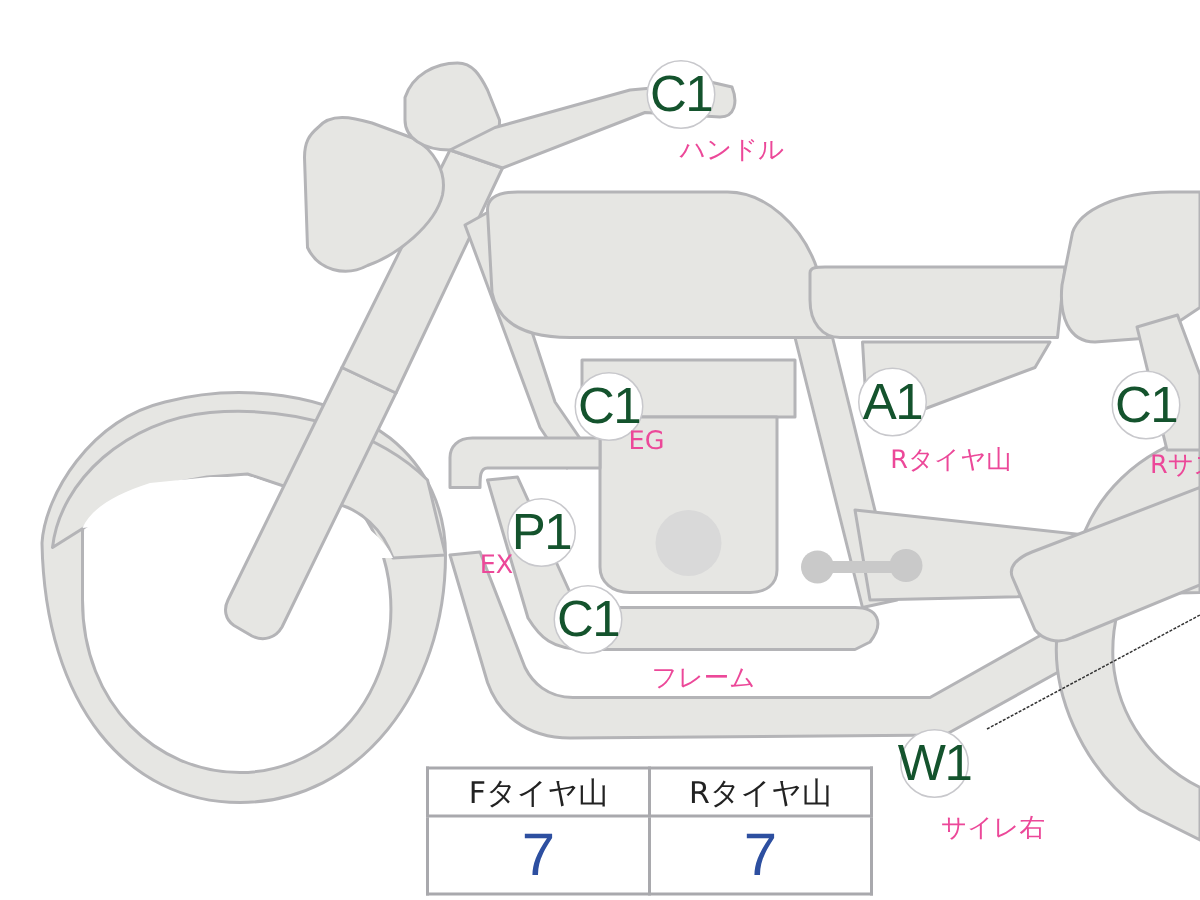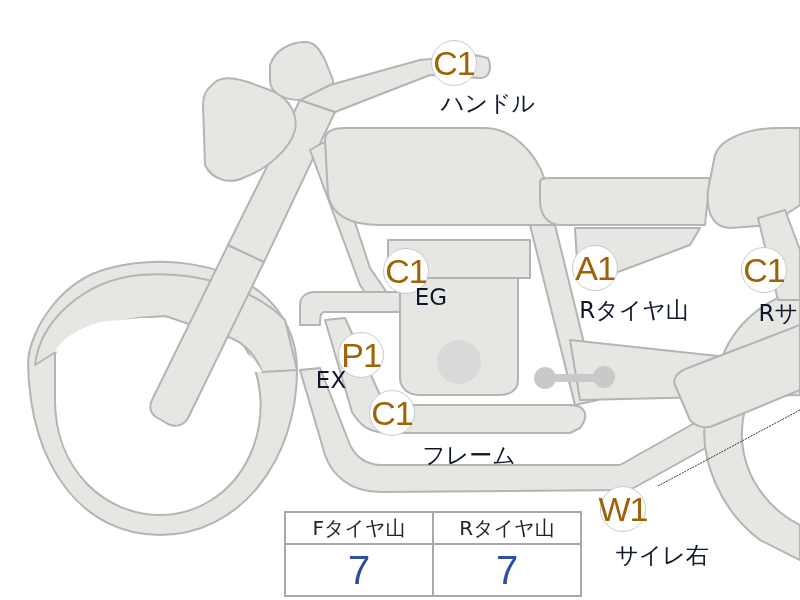--- a/index.html
+++ b/index.html
@@ -6,25 +6,25 @@
     body { width: 800px; height: 600px; position: relative; overflow: hidden;
            font-family: "DejaVu Sans", "Liberation Sans", sans-serif; }
     #bike { position: absolute; left: 0; top: 0; width: 800px; height: 600px; }
     .part { fill: #e6e6e3; stroke: #b4b4b7; stroke-width: 2; stroke-linejoin: round; }
     .hole { fill: #ffffff; stroke: #b4b4b7; stroke-width: 2; }
     .dark { fill: #c9c9c9; stroke: none; }
     .marker {
       position: absolute; width: 46px; height: 46px; margin-left: -23px; margin-top: -23px;
       border-radius: 50%; background: #ffffff; border: 1.5px solid #c8c8cc;
       box-sizing: border-box; display: flex; align-items: center; justify-content: center;
-      color: #a16207; font-family: "Liberation Sans", sans-serif; font-size: 34px; line-height: 1;
+      color: #14532d; font-family: "Liberation Sans", sans-serif; font-size: 34px; line-height: 1;
       letter-spacing: -1px; cursor: pointer;
     }
     .label {
-      position: absolute; color: #0f172a; font-size: 23px; white-space: nowrap;
+      position: absolute; color: #ec4899; font-size: 17px; white-space: nowrap;
       transform: translateX(-50%);
     }
     .leader { position: absolute; left: 0; top: 0; width: 800px; height: 600px; pointer-events: none; }
     table.tread {
       position: absolute; left: 284px; top: 511px; border-collapse: collapse;
       border: 2px solid #14b8a6; background: #ffffff;
     }
     table.tread th {
       width: 146px; height: 30px; border: 2px solid #a9a9ad; font-weight: normal;
       font-size: 20px; color: #222222; padding: 0; text-align: center;

